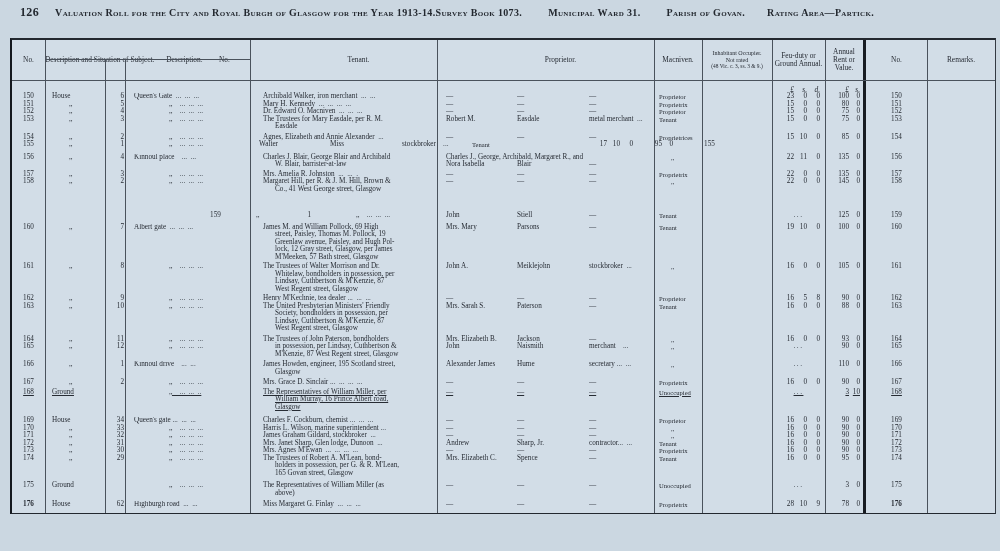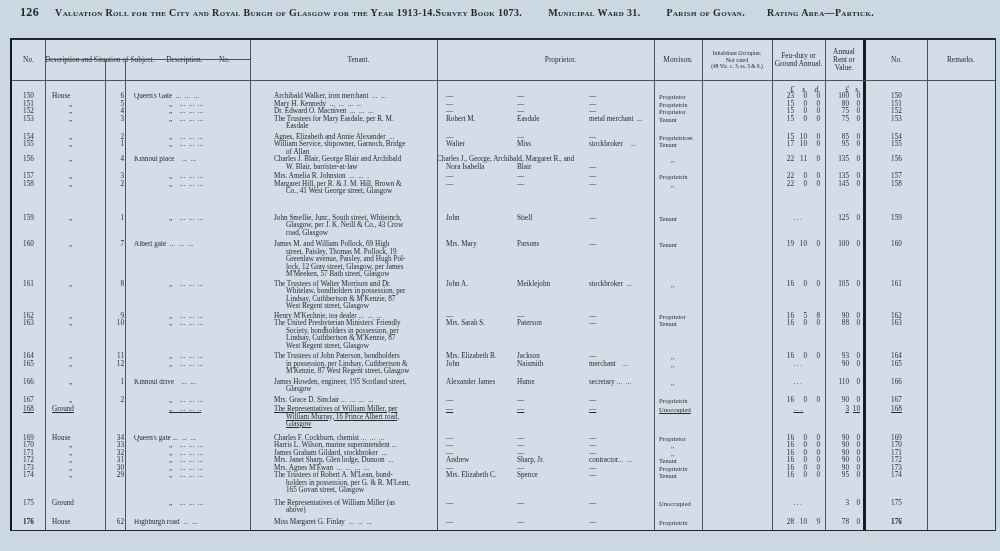--- a/index.html
+++ b/index.html
@@ -50,25 +50,25 @@
   
   .tbody{position:relative;font-size:7.2px;line-height:7.5px;padding:2px 0 4px 0;color:#272c34}
   .trow{display:flex;align-items:flex-start}
   .c{flex:none;box-sizing:border-box}
   .cno{width:33px;text-align:center}
   .cdesc{width:60px;padding-left:7px}
   .cdesc.dit1{padding-left:24px}
   .chno{width:20px;text-align:right;padding-right:1px}
   .csit{width:125px;padding-left:9px;white-space:nowrap;overflow:hidden}
   .csit.dit2{padding-left:44px}
-  .cprop{width:187px;padding-left:24px;padding-right:2px}
+  .cprop{width:187px;padding-left:13px;padding-right:2px}
   .pline{white-space:nowrap}
   .pline.cont{padding-left:12px}
   .cten{width:217px}
-  .tfull{padding-left:0;white-space:nowrap}
+  .tfull{padding-left:9px;white-space:nowrap}
   .tsub{display:flex}
   .ts{flex:none;box-sizing:border-box;white-space:nowrap}
   .ts1{width:80px;padding-left:9px}
   .ts2{width:72px}
   .ts3{width:66px}
   .cocc{width:48px;font-size:6.6px;padding-left:5px;white-space:nowrap}
   .cocc.dit3{padding-left:17px}
   .cinh{width:70px}
   .cfeu{width:53px;display:flex}
   .cfeu.dots{display:block;text-align:center;letter-spacing:1.5px}
@@ -102,21 +102,21 @@
     <div class="th w-no">No.</div>
     <div class="th w-grp grp">
       <div class="grp-top">Description and Situation of Subject.</div>
       <div class="grp-sub">
         <div class="th gw-desc">Description.</div>
         <div class="th gw-hno">No.</div>
       </div>
     </div>
     <div class="th w-ten">Tenant.</div>
     <div class="th w-prop">Proprietor.</div>
-    <div class="th w-occ">Morrison.</div>
+    <div class="th w-occ">Macniven.</div>
     <div class="th w-inh inhcell">
       <div class="inh1">Inhabitant Occupier.</div>
       <div class="inh2">Not rated</div>
       <div class="inh3">(48 Vic. c. 3, ss. 3 &amp; 9.)</div>
     </div>
     <div class="th w-feu">Feu-duty or Ground Annual.</div>
     <div class="th w-rent">Annual Rent or Value.</div>
     <div class="th w-sp"></div>
     <div class="th w-no2">No.</div>
     <div class="th w-rem">Remarks.</div>
@@ -294,24 +294,20 @@
         </div>
         <div class="sp3"></div>
         <div class="c cno2">154</div>
         <div class="c crem"></div>
       </div>
       <div class="trow">
         <div class="c cno">155</div>
         <div class="c cdesc dit1">,,</div>
         <div class="c chno">1</div>
         <div class="c csit dit2">,,  ... ... ...</div>
-        <div class="c cprop">
-          <div class="pline">William Service, shipowner, Garnoch, Bridge</div>
-          <div class="pline cont">of Allan</div>
-        </div>
         <div class="c cten">
           <div class="tsub">
             <span class="ts ts1">Walter</span>
             <span class="ts ts2">Miss</span>
             <span class="ts ts3">stockbroker  ...</span>
           </div>
         </div>
         <div class="c cocc">Tenant</div>
         <div class="c cinh"></div>
         <div class="c cfeu">
@@ -320,21 +316,21 @@
           <span class="fd">0</span>
         </div>
         <div class="c crent">
           <span class="rp">95</span>
           <span class="rs">0</span>
         </div>
         <div class="sp3"></div>
         <div class="c cno2">155</div>
         <div class="c crem"></div>
       </div>
-      <div class="trow" style="">
+      <div class="trow" style="margin-top: 5px;">
         <div class="c cno">156</div>
         <div class="c cdesc dit1">,,</div>
         <div class="c chno">4</div>
         <div class="c csit">Kinnoul place  ... ...</div>
         <div class="c cprop">
           <div class="pline">Charles J. Blair, George Blair and Archibald</div>
           <div class="pline cont">W. Blair, barrister-at-law</div>
         </div>
         <div class="c cten">
           <div class="tfull">Charles J., George, Archibald, Margaret R., and</div>
@@ -418,25 +414,20 @@
         </div>
         <div class="sp3"></div>
         <div class="c cno2">158</div>
         <div class="c crem"></div>
       </div>
       <div class="trow" style="margin-top: 19px; justify-content: flex-end;">
         <div class="c cno">159</div>
         <div class="c cdesc dit1">,,</div>
         <div class="c chno">1</div>
         <div class="c csit dit2">,,  ... ... ...</div>
-        <div class="c cprop">
-          <div class="pline">John Smellie, Junr., South street, Whiteinch,</div>
-          <div class="pline cont">Glasgow, per J. K. Neill &amp; Co., 43 Crow</div>
-          <div class="pline cont">road, Glasgow</div>
-        </div>
         <div class="c cten">
           <div class="tsub">
             <span class="ts ts1">John</span>
             <span class="ts ts2">Stiell</span>
             <span class="ts ts3">—</span>
           </div>
         </div>
         <div class="c cocc">Tenant</div>
         <div class="c cinh"></div>
         <div class="c cfeu dots">...</div>

